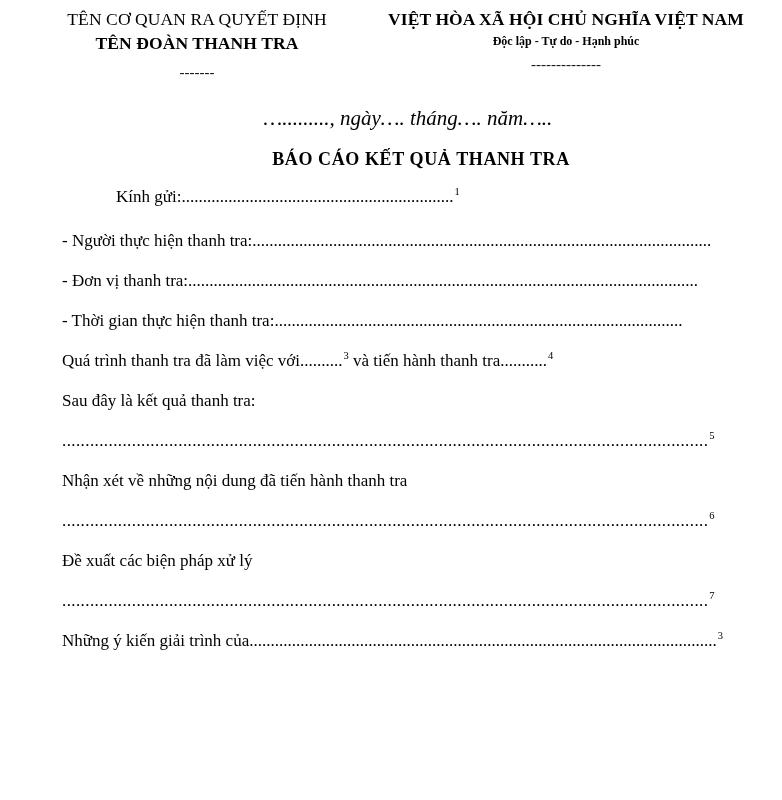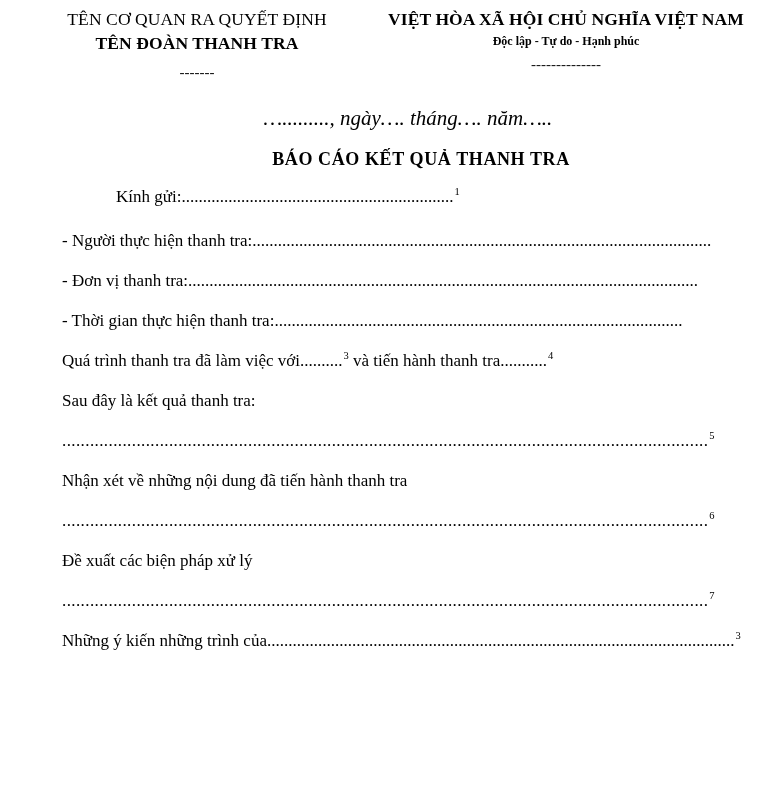--- a/index.html
+++ b/index.html
@@ -193,21 +193,21 @@
     <div class="dots-row">
       <span>...........................................................................................................................................</span><sup>6</sup>
     </div>
 
     <div class="b-line plain">Đề xuất các biện pháp xử lý</div>
     <div class="dots-row">
       <span>...........................................................................................................................................</span><sup>7</sup>
     </div>
 
     <div class="b-line">
-      <span>Những ý kiến những trình của</span><span>..............................................................................................................</span><sup>3</sup>
+      <span>Những ý kiến giải trình của</span><span>..............................................................................................................</span><sup>3</sup>
     </div>
 
 
   </div>
 
   <div class="corner-box"></div>
 
 </div>
 
 </body></html>

